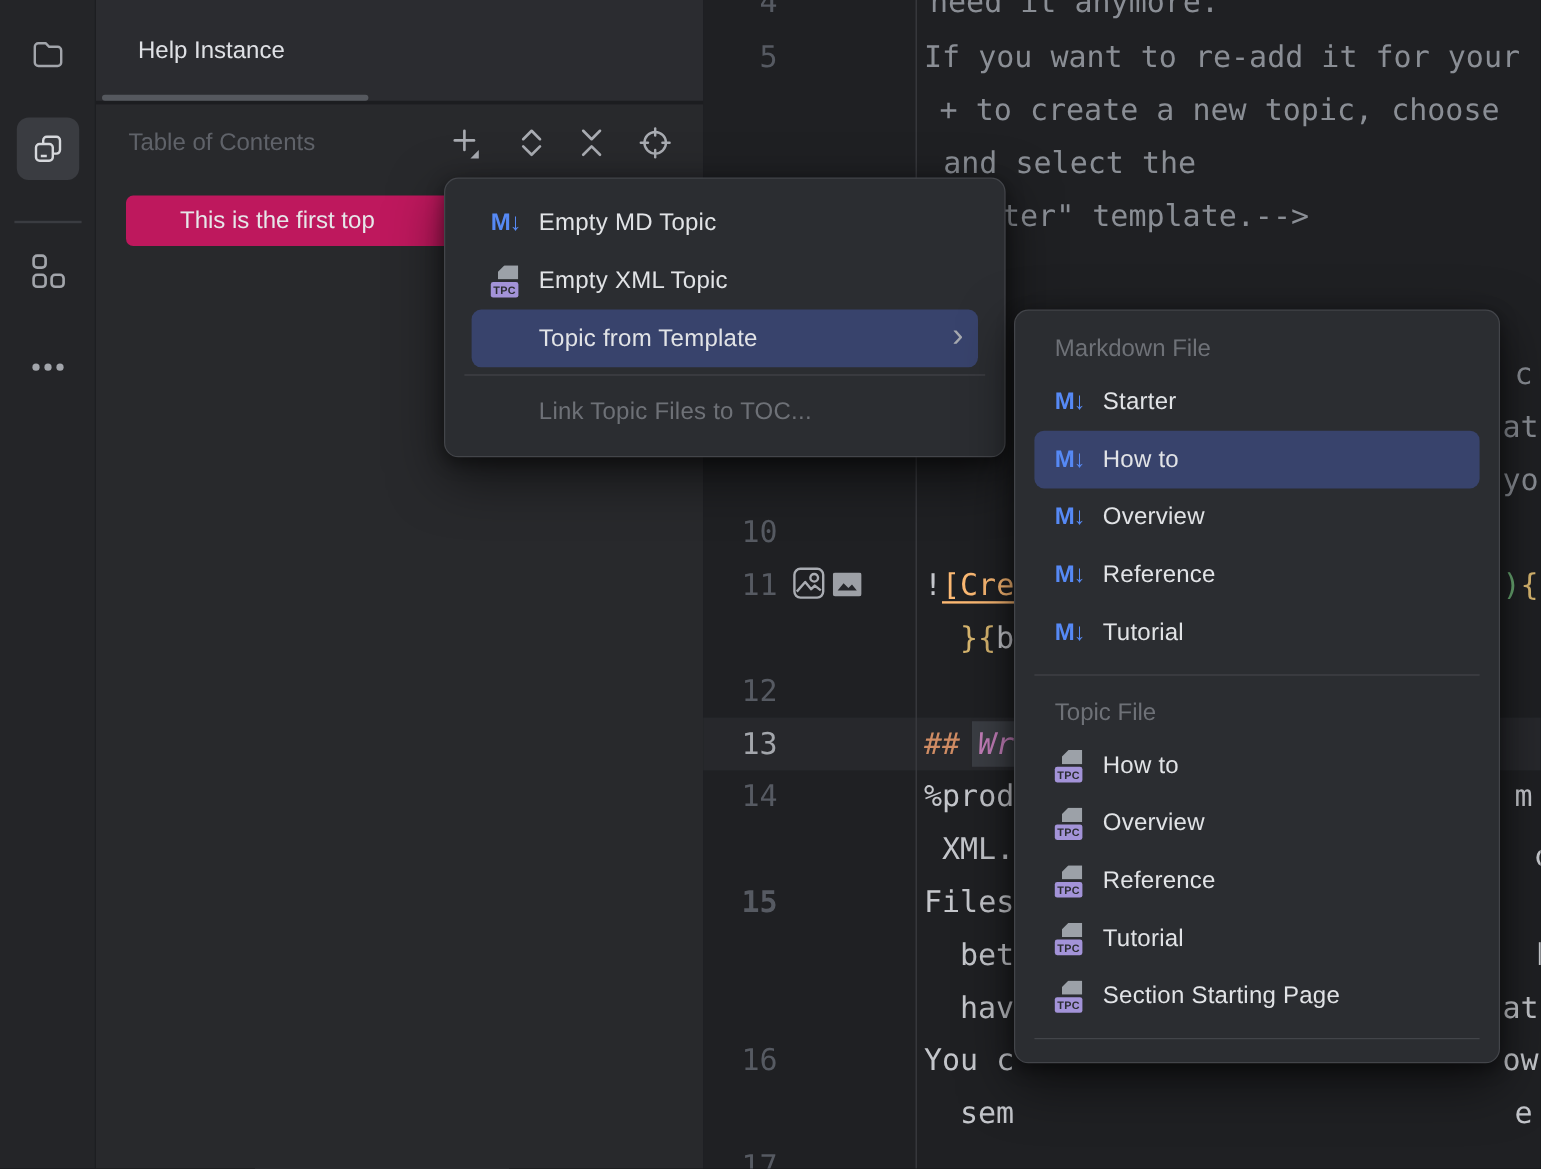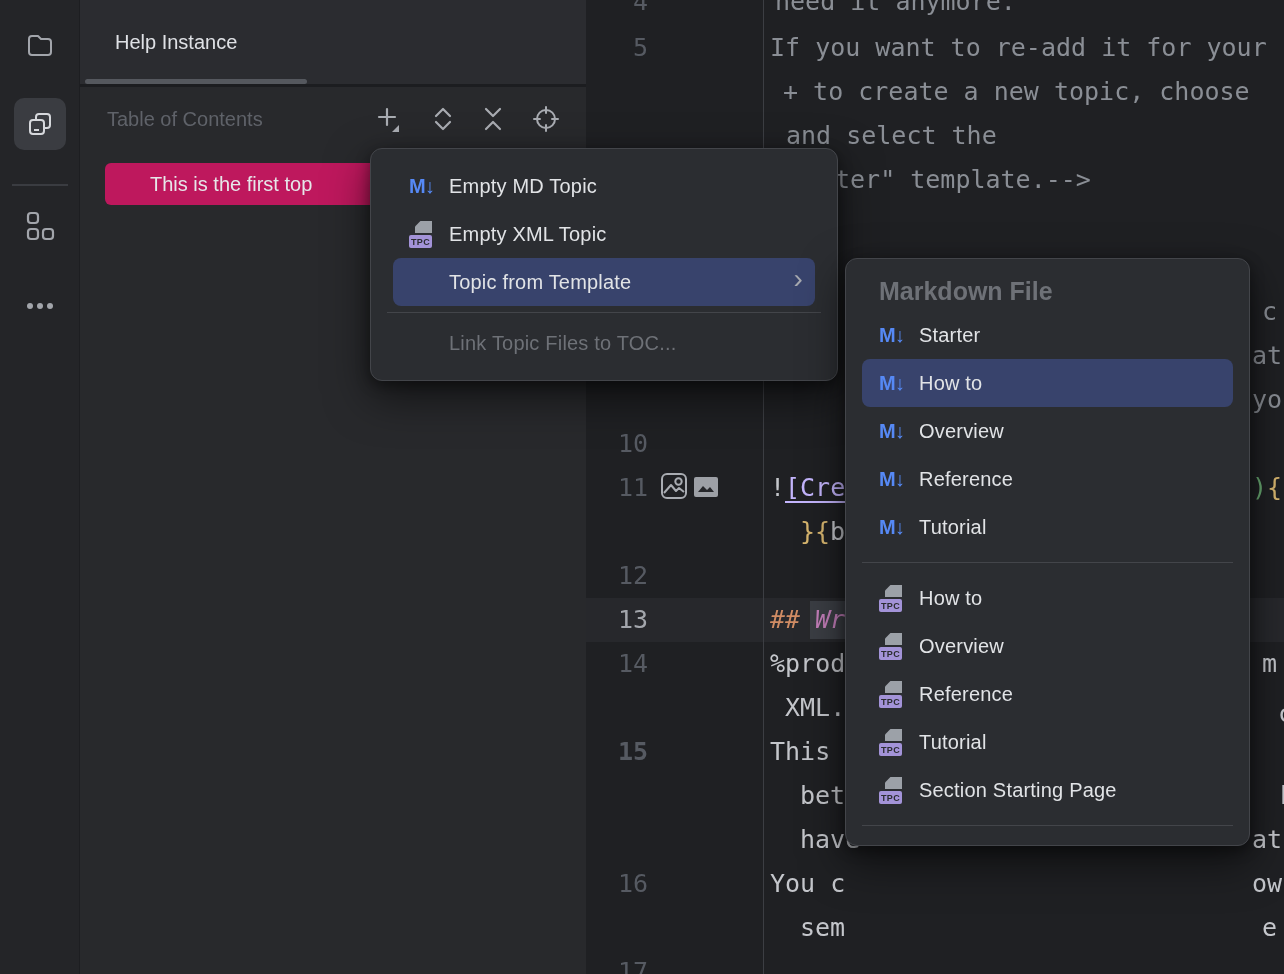--- a/index.html
+++ b/index.html
@@ -25,21 +25,21 @@
   
   #editor{position:absolute;left:586px;top:0;width:698px;height:100%;background:#1F2023;}
   #cur-line{position:absolute;left:0;top:598px;width:100%;height:44px;background:#27282C;}
   #gutter-div{position:absolute;left:177px;top:0;width:1px;height:100%;background:#3C3E43;}
   #heading-pill{position:absolute;left:224px;top:601px;width:58px;height:38px;background:#3B3E44;}
   .lineno{position:absolute;left:0;width:62px;text-align:right;height:44px;
     font-family:"DejaVu Sans Mono",monospace;font-size:25px;line-height:44px;color:#565A62;}
   .lineno.active{color:#A3A6AC;}
   .seg{position:absolute;height:44px;font-family:"DejaVu Sans Mono",monospace;font-size:25px;line-height:44px;white-space:pre;}
   .c-comment{color:#8A8E95;} .c-text{color:#C4C6CB;}
-  .c-link{color:#c4b5fd;text-decoration:underline;text-underline-offset:5px;text-decoration-thickness:2px;}
+  .c-link{color:#fdba74;text-decoration:underline;text-underline-offset:5px;text-decoration-thickness:2px;}
   .c-brace{color:#D8B66F;} .c-paren{color:#6AAB73;}
   .c-heading{color:#D08C64;font-style:italic;} .c-headingName{color:#C57FBB;font-style:italic;}
   .gutter-icon{position:absolute;}
 
   
   .menu{position:absolute;background:#2B2D31;border:1px solid #43454A;border-radius:12px;box-sizing:border-box;
     box-shadow:0 16px 44px rgba(0,0,0,.55),0 4px 14px rgba(0,0,0,.4);}
   #ctx-menu{left:370px;top:148px;width:468px;padding:13px 0;z-index:30;}
   #sub-menu{left:845px;top:258px;width:405px;padding:12px 0 8px;z-index:31;}
   .menu-item{height:48px;display:flex;align-items:center;margin:0 22px;padding:0 12px 0 16px;border-radius:8px;
@@ -47,21 +47,21 @@
   #sub-menu .menu-item{margin:0 16px;padding-left:17px;}
   .menu-item.selected{background:#38436C;}
   .menu-item.disabled{color:#6E7177;}
   .mi-ic{flex:0 0 40px;width:40px;height:28px;position:relative;display:flex;align-items:center;}
   .ic-md{color:#5689F5;font-weight:700;font-size:20px;letter-spacing:-1px;}
   .mi-chevron{margin-left:auto;color:#A6A9AF;font-size:28px;line-height:1;transform:translateY(-3px);}
   .mi-label{white-space:nowrap;}
   .menu-sep{height:1px;background:#43454A;margin:6px 16px;}
   #sub-menu .menu-sep{margin:11px 16px;}
   .menu-header{height:40px;display:flex;align-items:center;margin:0 16px;padding-left:17px;
-    font-size:25px;font-weight:700;color:#6E7177;}
+    font-size:20px;font-weight:400;color:#6E7177;}
   .tpc-page{position:absolute;top:1px;left:6px;width:17px;height:12px;background:#9CA1A8;
     clip-path:polygon(32% 0,100% 0,100% 100%,0 100%,0 45%);}
   .tpc-badge{position:absolute;left:0;bottom:0;width:23px;height:13px;background:#A393D8;border-radius:2px;
     color:#2B2D31;font-size:9px;font-weight:800;display:flex;align-items:center;justify-content:center;letter-spacing:.3px;}
   svg{display:block;}
 </style>
 </head>
 <body>
 
 <div id="screen">
@@ -200,21 +200,21 @@
         <div class="seg c-link" style="left: 199px; top: 466px;">[Cre</div>
         <div class="seg c-paren" style="left: 666px; top: 466px;">)</div>
         <div class="seg c-brace" style="left: 681px; top: 466px;">{</div>
         <div class="seg c-brace" style="left: 214px; top: 510px;">}{</div>
         <div class="seg c-text" style="left: 244px; top: 510px;">bo</div>
         <div class="seg c-heading" style="left: 184px; top: 598px;">##</div>
         <div class="seg c-headingName" style="left: 229px; top: 598px;">Wr</div>
         <div class="seg c-text" style="left: 184px; top: 642px;">%prod</div>
         <div class="seg c-text" style="left: 676px; top: 642px;">m</div>
         <div class="seg c-text" style="left: 199px; top: 686px;">XML.</div>
-        <div class="seg c-text" style="left: 184px; top: 730px;">This</div>
+        <div class="seg c-text" style="left: 184px; top: 730px;">Files</div>
         <div class="seg c-text" style="left: 666px; top: 692px; margin-left: 26px;">cl</div>
         <div class="seg c-text" style="left: 214px; top: 774px;">betw</div>
         <div class="seg c-text" style="left: 666px; top: 774px; margin-left: 28px;">hi</div>
         <div class="seg c-text" style="left: 214px; top: 818px;">have</div>
         <div class="seg c-text" style="left: 666px; top: 818px;">at</div>
         <div class="seg c-text" style="left: 184px; top: 862px;">You c</div>
         <div class="seg c-text" style="left: 666px; top: 862px;">ow</div>
         <div class="seg c-text" style="left: 214px; top: 906px;">sem</div>
         <div class="seg c-text" style="left: 676px; top: 906px;">e</div>
       </div>
@@ -260,20 +260,21 @@
       </div>
       <div class="menu-item">
         <span class="mi-ic ic-md">M↓</span>
         <span class="mi-label">Reference</span>
       </div>
       <div class="menu-item">
         <span class="mi-ic ic-md">M↓</span>
         <span class="mi-label">Tutorial</span>
       </div>
       <div class="menu-sep"></div>
+      <div class="menu-header">Topic File</div>
       <div class="menu-item">
         <span class="mi-ic">
           <span class="tpc-page"></span>
           <span class="tpc-badge">TPC</span>
         </span>
         <span class="mi-label">How to</span>
       </div>
       <div class="menu-item">
         <span class="mi-ic">
           <span class="tpc-page"></span>

